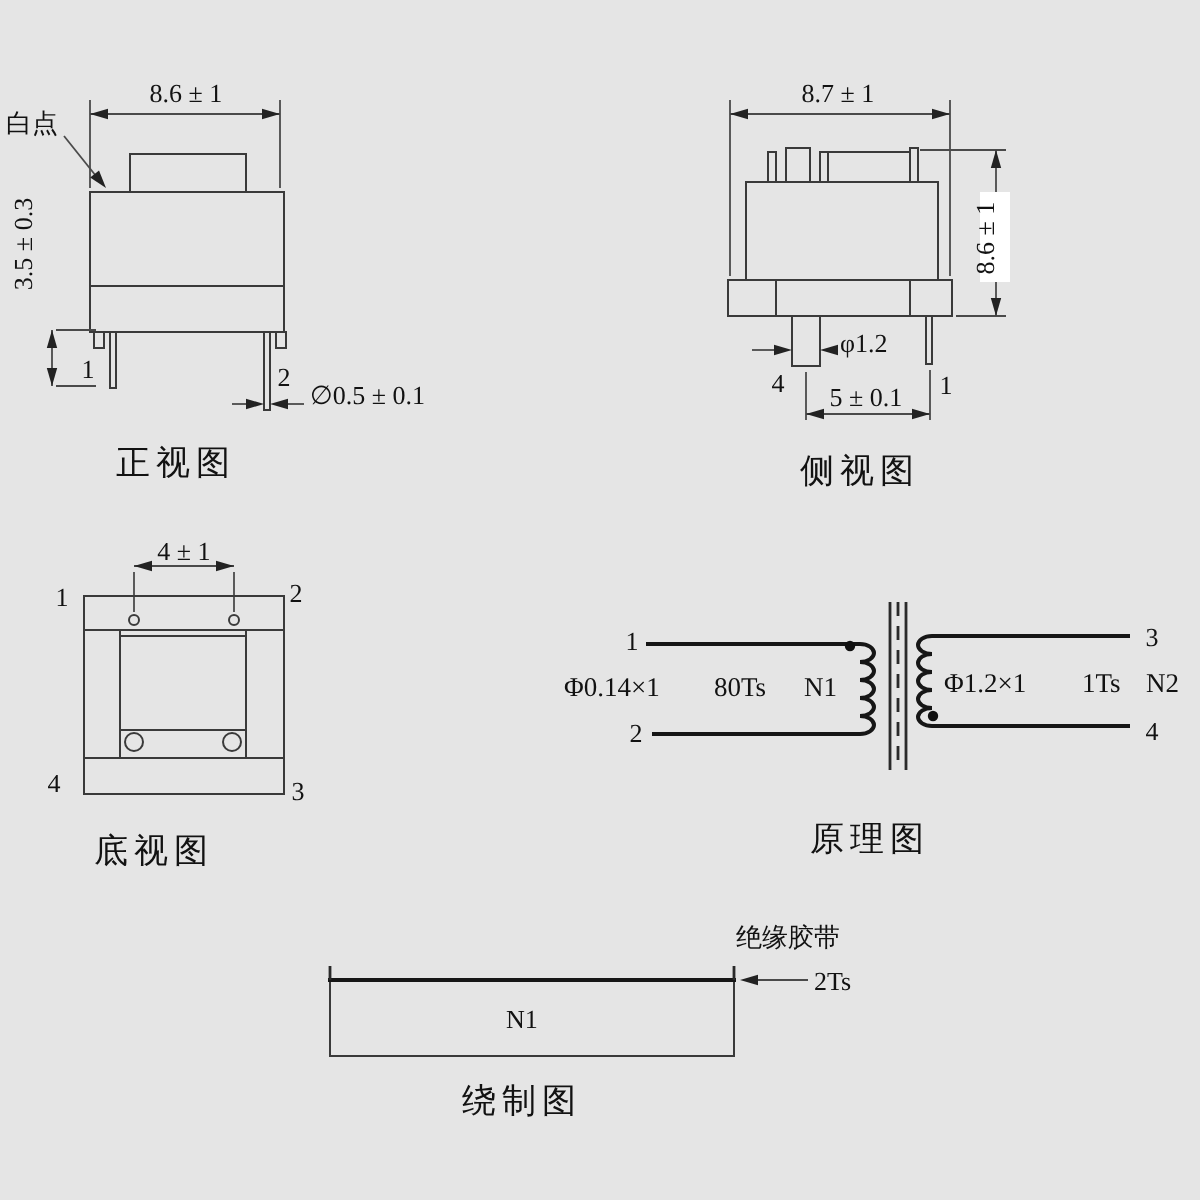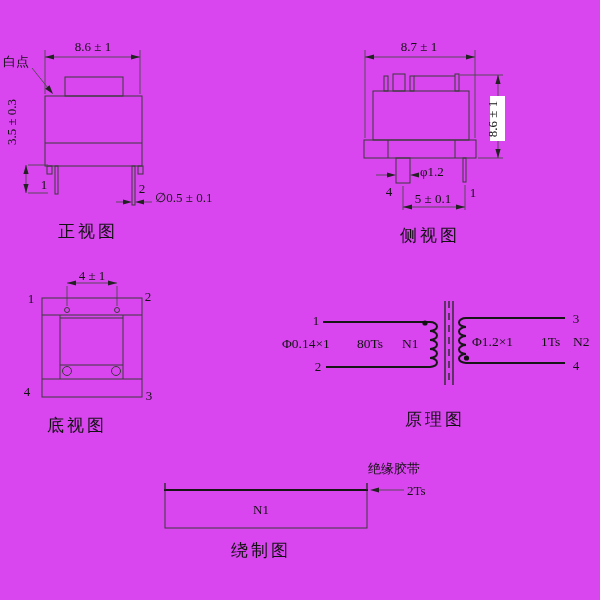--- a/index.html
+++ b/index.html
@@ -1,17 +1,17 @@
 <!DOCTYPE html>
 <html><head>
 <meta charset="utf-8">
 <style>
   html,body{margin:0;padding:0;background:#ffffff;}
   .canvas{
-    position:relative;width:600px;height:600px;background:#d946ef;overflow:hidden;
+    position:relative;width:600px;height:600px;background:#e5e5e5;overflow:hidden;
     font-family:"Liberation Serif","DejaVu Serif",serif;
   }
   svg{position:absolute;left:0;top:0;}
   .thin{stroke:#3a3a3a;stroke-width:1;fill:none;}
   .dim{stroke:#4a4a4a;stroke-width:0.9;fill:none;}
   .thick{stroke:#161616;stroke-width:2;fill:none;}
   .med{stroke:#2a2a2a;stroke-width:1.4;fill:none;}
   .arr{fill:#222;stroke:none;}
   .dot{fill:#111;stroke:none;}
   text{fill:#121212;font-size:13px;}

